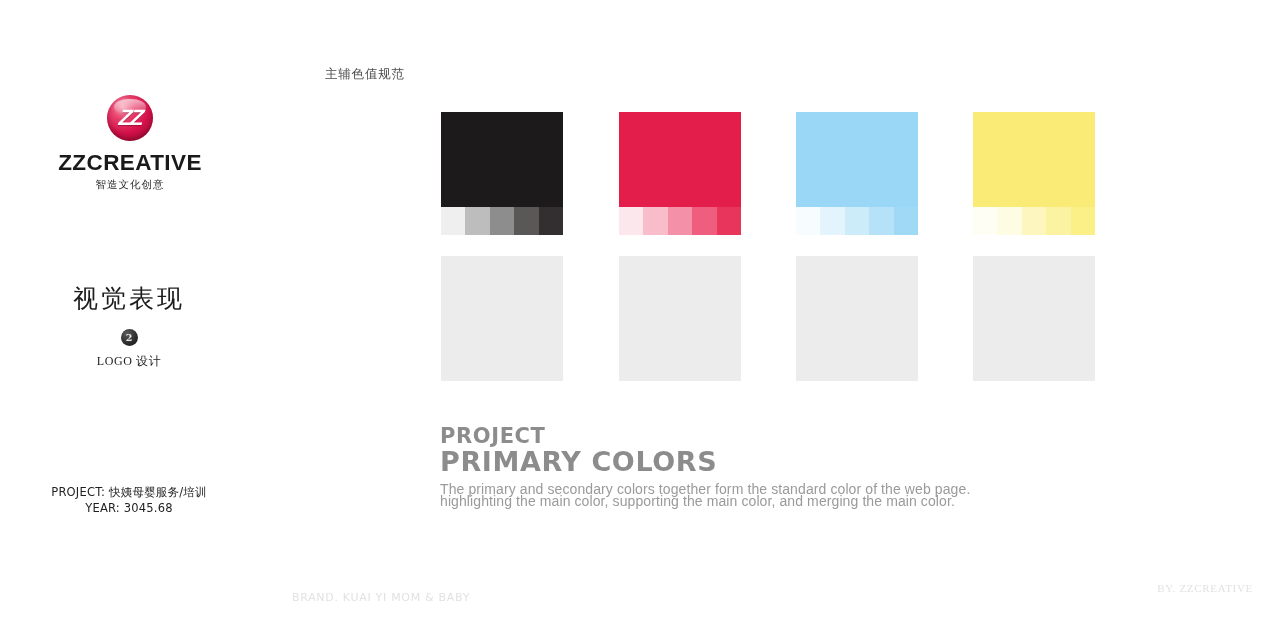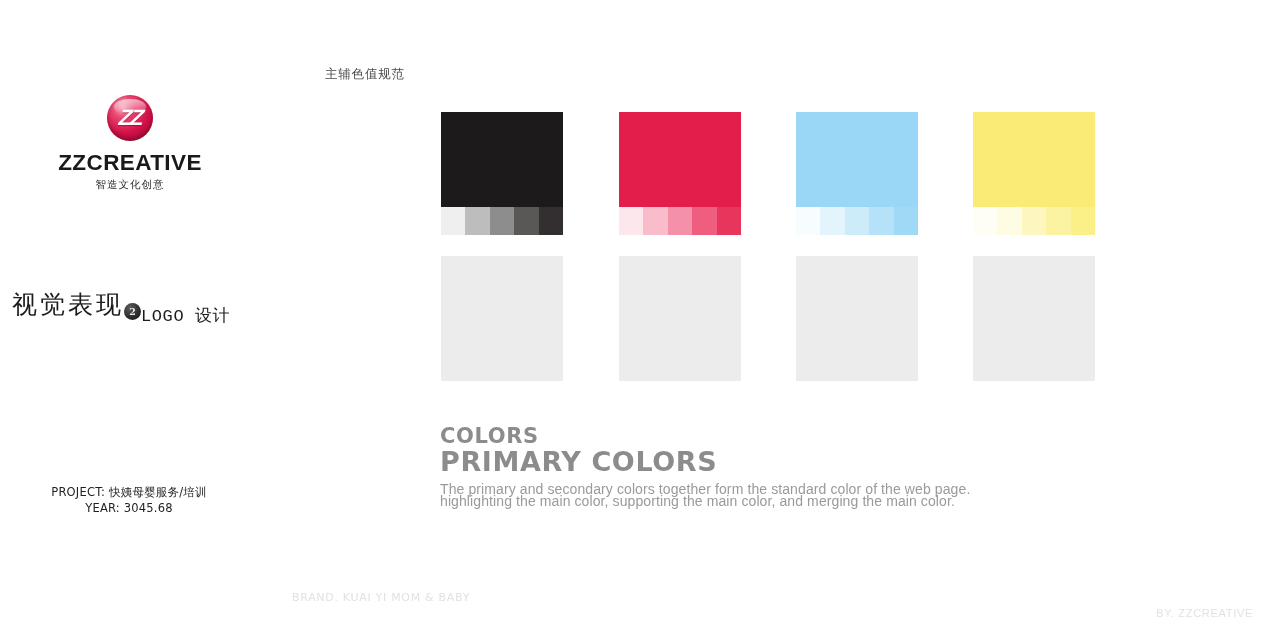--- a/index.html
+++ b/index.html
@@ -53,39 +53,39 @@
     color: #1a1a1a; font-family: "Liberation Sans", sans-serif;
   }
   .brand-sub {
     margin-top: 2px;
     font-size: 10.5px; letter-spacing: 1px; color: #2b2b2b;
     font-family: "DejaVu Sans", sans-serif;
     text-align: right;
   }
 
   .section-block {
-    position: absolute; left: 12px; top: 282px; width: 258px;
-    display: flex; flex-direction: row; align-items: center;
+    position: absolute; left: 0; top: 282px; width: 258px;
+    display: flex; flex-direction: column; align-items: center;
   }
   .section-title-cn {
     font-family: "DejaVu Serif", serif;
     font-size: 25px; color: #1c1c1c; letter-spacing: 3px;
   }
   .section-badge {
     margin-top: 14px;
     width: 17px; height: 17px; border-radius: 50%;
     background: radial-gradient(circle at 35% 28%, #5d5d5d 0%, #2f2f2f 55%, #111 100%);
     display: flex; align-items: center; justify-content: center;
     color: #e8e8e8; font-size: 9.5px; font-weight: 700;
     font-family: "DejaVu Serif", serif;
   }
   .section-sub {
-    margin-top: 22px;
-    font-family: Liberation Mono, monospace;
-    font-size: 17px; color: #1c1c1c; letter-spacing: .6px;
+    margin-top: 7px;
+    font-family: Liberation Serif, serif;
+    font-size: 12px; color: #1c1c1c; letter-spacing: .6px;
   }
 
   .meta-block {
     position: absolute; left: 0; top: 484px; width: 258px;
     text-align: center; line-height: 16px;
   }
   .meta-line {
     font-size: 11.5px; color: #1f1f1f; letter-spacing: .2px;
     font-family: "DejaVu Sans", sans-serif;
     white-space: nowrap;
@@ -133,22 +133,22 @@
     letter-spacing: .1px; white-space: nowrap;
   }
 
   
   .footer-left {
     position: absolute; left: 292px; top: 591px;
     font-family: "DejaVu Sans", sans-serif;
     font-size: 11px; color: #e2e2e2; letter-spacing: .7px;
   }
   .footer-right {
-    position: absolute; right: 27px; top: 607px;
-    font-family: Liberation Sans, sans-serif;
+    position: absolute; right: 27px; top: 582px;
+    font-family: Liberation Serif, serif;
     font-size: 11px; color: #e2e2e2; letter-spacing: .7px;
   }
 </style>
 </head>
 <body>
 
 <div class="page">
 
   <div class="sidebar">
 
@@ -221,21 +221,21 @@
         <div class="tint-cell" style="background: rgb(253, 247, 191);"></div>
         <div class="tint-cell" style="background: rgb(252, 243, 162);"></div>
         <div class="tint-cell" style="background: rgb(251, 239, 136);"></div>
       </div>
       <div class="placeholder-box" style="background: rgb(236, 236, 236);"></div>
     </div>
 
   </div>
 
   <div class="colors-head">
-    <div class="colors-h1">COLORS</div>
+    <div class="colors-h1">PROJECT</div>
     <div class="colors-h2">PRIMARY COLORS</div>
   </div>
 
   <div class="colors-body">
     <div class="body-line">The primary and secondary colors together form the standard color of the web page.</div>
     <div class="body-line">highlighting the main color, supporting the main color, and merging the main color.</div>
   </div>
 
   <div class="footer-left">BRAND.  KUAI YI MOM &amp; BABY</div>
   <div class="footer-right">BY.  ZZCREATIVE</div>

